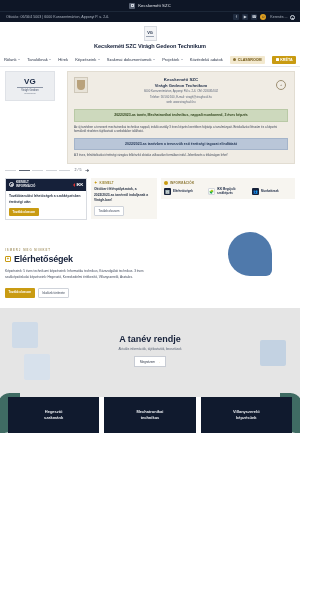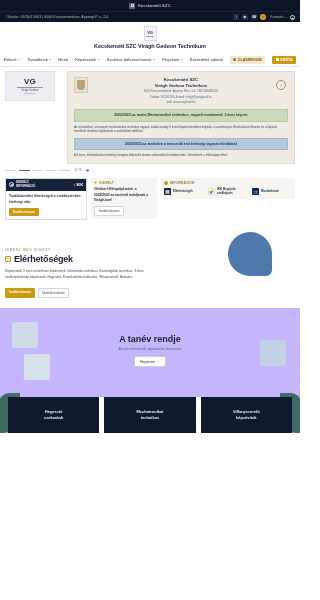--- a/index.html
+++ b/index.html
@@ -157,21 +157,21 @@
   .intro { position:relative; padding: 22px 5px 10px; background:#ffffff; overflow:hidden;}
   .blob-blue { position:absolute; right:28px; top:6px; width:44px;height:44px;border-radius:50% 50% 6px 50%;background:#4f79ab; }
   .eyebrow { font-size:2.8px; color:#a99a6e; letter-spacing:1px; font-weight:bold; }
   .h-row { display:flex; align-items:center; gap:3px; margin-top:2px; }
   .h-ic { width:6px;height:6px;border:.6px solid #c99b12;border-radius:1px;display:flex;align-items:center;justify-content:center;color:#c99b12;font-size:4px;line-height:1;}
   .h2 { font-size:9px; font-weight:bold; color:#16213a; letter-spacing:-.2px;}
   .intro-p { font-size:3.2px; color:#3e4759; line-height:1.8; margin-top:5px; max-width:150px;}
   .btn-row { display:flex; gap:3px; margin-top:5px; }
 
   
-  .tanev { position:relative; text-align:center; padding: 26px 5px 30px; background:#c4b5fd; overflow:hidden;}
+  .tanev { position:relative; text-align:center; padding: 26px 5px 30px; background:#e5e5e5; overflow:hidden;}
   .puz { position:absolute; width:26px;height:26px;background:#cfdbe8;border-radius:2px;}
   .puz.a { left:12px; top:14px; }
   .puz.b { right:14px; top:32px; background:#c3d2e2;}
   .puz.c { left:24px; top:46px; background:#d7e1ec;}
   .tanev h2 { font-size:9px; font-weight:bold; color:#16213a; position:relative; }
   .tanev p { font-size:3.1px; color:#5a6475; margin-top:3px; position:relative;}
   .btn-outline { display:inline-flex; align-items:center; gap:2px; margin-top:5px;
                  border:.5px solid #c8ccd4; background:#ffffff; font-size:3px;
                  padding:2.5px 5px; color:#2c3546; position:relative;}
   .btn-outline em { font-style:normal; color:#c99b12; }

